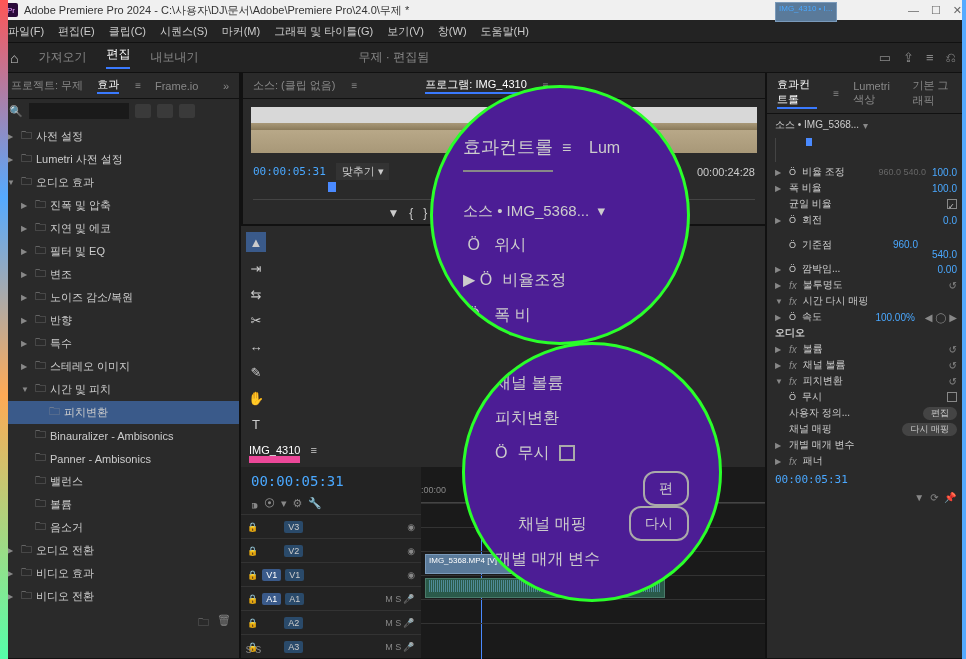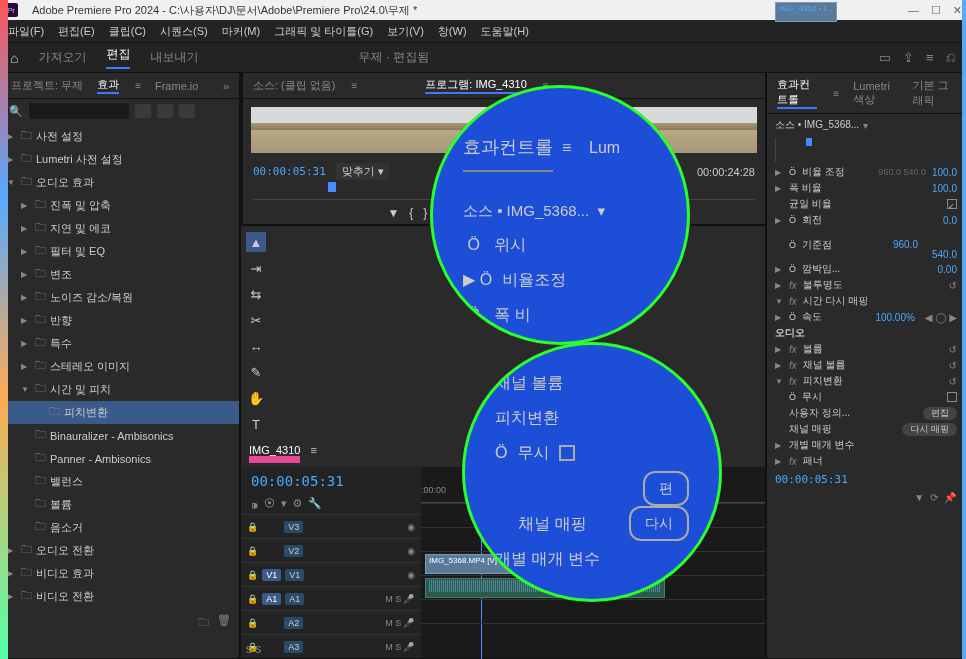--- a/index.html
+++ b/index.html
@@ -1,18 +1,18 @@
 <!DOCTYPE html>
 <html><head>
 <meta charset="utf-8">
 <style>
 * { margin: 0; padding: 0; box-sizing: border-box; font-family: -apple-system, "Segoe UI", sans-serif; }
 body { background: #1a1a1a; color: #ccc; font-size: 11px; width: 966px; height: 659px; overflow: hidden; position: relative; }
 .titlebar { background: #f0f0f0; color: #333; height: 20px; display: flex; align-items: center; padding: 0 4px; font-size: 11px; }
-.titlebar .pr-icon { width: 14px; height: 14px; background: #2a0a3a; color: #e8a0ff; display: inline-flex; align-items: center; justify-content: center; font-size: 8px; font-weight: normal; margin-right: 14px; border-radius: 2px; }
+.titlebar .pr-icon { width: 14px; height: 14px; background: #2a0a3a; color: #e8a0ff; display: inline-flex; align-items: center; justify-content: center; font-size: 8px; font-weight: normal; margin-right: 6px; border-radius: 2px; }
 .titlebar-controls { margin-left: auto; display: flex; gap: 12px; color: #666; }
 .menubar { background: #232323; height: 22px; display: flex; align-items: center; padding: 0 8px; gap: 14px; font-size: 11px; color: #ccc; }
 .menubar span { cursor: pointer; }
 .topnav { background: #232323; height: 30px; display: flex; align-items: center; padding: 0 10px; gap: 20px; border-top: 1px solid #111; font-size: 12px; }
 .topnav .home-icon { font-size: 14px; }
 .topnav .tab { color: #888; cursor: pointer; }
 .topnav .tab.active { color: #fff; border-bottom: 2px solid #3a7aff; padding-bottom: 4px; }
 .topnav .center { margin-left: 140px; color: #888; }
 .topnav .right { margin-left: auto; display: flex; gap: 12px; color: #888; font-size: 13px; }
 .workspace { display: flex; height: calc(100% - 72px); background: #232323; }
@@ -90,21 +90,21 @@
 .ruler .playline { position: absolute; left: 60px; top: 24px; width: 1px; height: 200px; background: #4a8aff; }
 .track-lane { height: 24px; border-top: 1px solid #333; position: relative; }
 .clip { position: absolute; top: 2px; height: 20px; background: #5a7a9a; border: 1px solid #7a9aba; font-size: 8px; color: #fff; overflow: hidden; padding: 1px 3px; }
 .clip.audio { background: #2a5a4a; border-color: #4a7a6a; }
 .clip.audio .wave { height: 12px; background: repeating-linear-gradient(90deg, #6ac 0, #6ac 1px, transparent 1px, transparent 2px); opacity: 0.6; }
 .audio-meter { width: 24px; background: #1a1a1a; border-left: 1px solid #111; position: relative; }
 .audio-meter .bar { position: absolute; bottom: 10px; left: 6px; width: 5px; height: 60%; background: linear-gradient(180deg, #0a4 0%, #0a4 100%); }
 .audio-meter .bar2 { left: 13px; }
 .audio-meter .lbl { position: absolute; bottom: 2px; width: 100%; text-align: center; font-size: 12px; color: #888; }
 
-.zoom-circle { position: absolute; border: 3px solid #2aff2a; border-radius: 50%; background: #1d4ed8; overflow: hidden; z-index: 100; }
+.zoom-circle { position: absolute; border: 3px solid #2aff2a; border-radius: 50%; background: #4c1d95; overflow: hidden; z-index: 100; }
 .zoom1 { left: 430px; top: 85px; width: 260px; height: 260px; }
 .zoom2 { left: 462px; top: 342px; width: 260px; height: 260px; }
 .zoom-content { padding: 40px 30px; font-size: 16px; color: #ccc; line-height: 2.2; }
 .zoom-content .title { font-size: 18px; border-bottom: 2px solid #888; display: inline-block; padding-bottom: 2px; margin-bottom: 12px; }
 .zoom-content .row { display: flex; align-items: center; gap: 10px; }
 .zoom-content .cb { width: 16px; height: 16px; border: 2px solid #aaa; }
 .zoom-content .pill { border: 2px solid #aaa; border-radius: 12px; padding: 0 14px; margin-left: auto; font-size: 14px; }
 .left-edge { position: absolute; left: 0; top: 0; width: 8px; height: 100%; background: linear-gradient(180deg, #f55 0%, #5af 30%, #fa5 60%, #5fa 100%); z-index: 200; }
 .right-edge { position: absolute; right: 0; top: 0; width: 4px; height: 100%; background: linear-gradient(180deg, #5af 0%, #5af 100%); z-index: 200; }
 </style>

